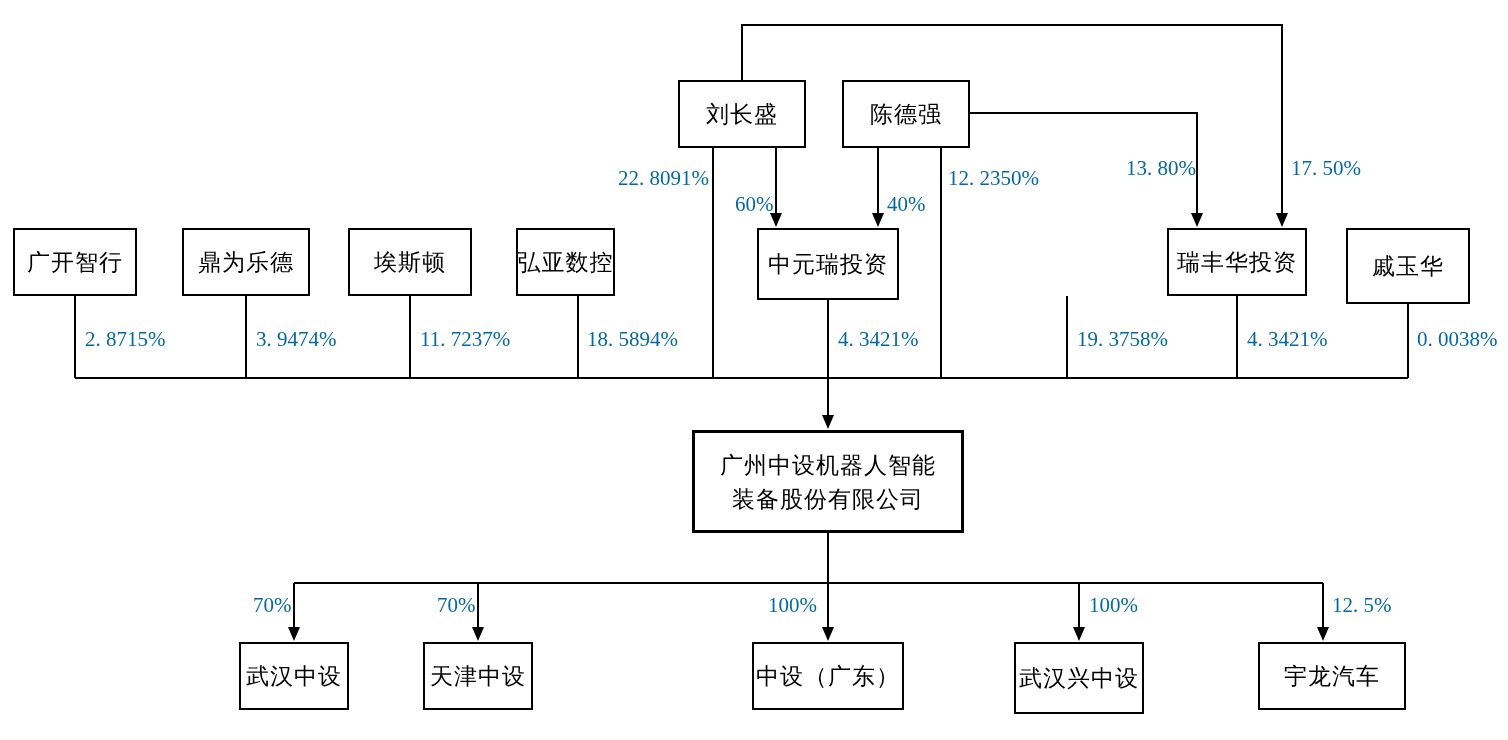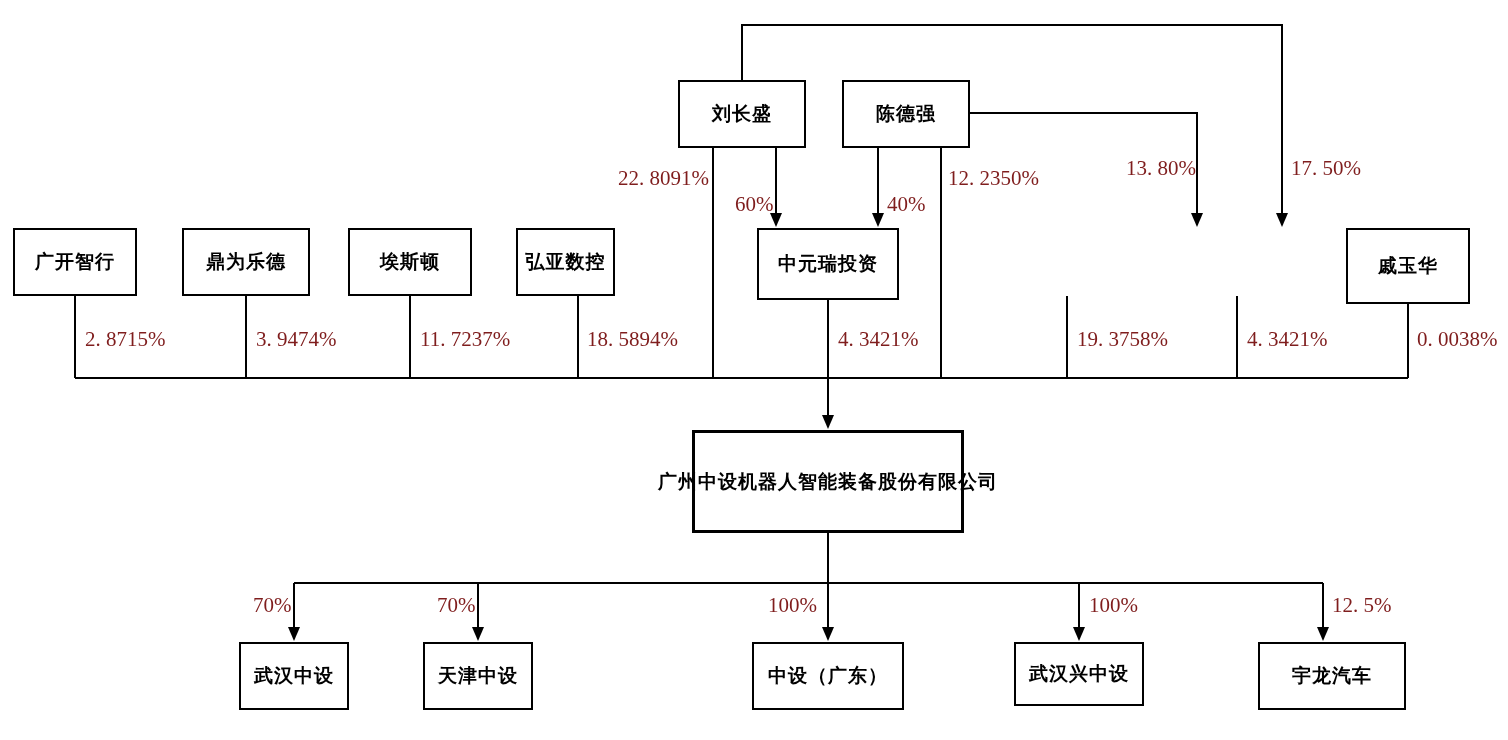--- a/index.html
+++ b/index.html
@@ -4,28 +4,28 @@
 <style>
   html,body{margin:0;padding:0;background:#fff;}
   .canvas{
     position:relative;width:1508px;height:740px;background:#ffffff;
     font-family:"Liberation Sans","DejaVu Sans",sans-serif;overflow:hidden;color:#000;
   }
   .wires{position:absolute;left:0;top:0;width:1508px;height:740px;}
   .box{
     position:absolute;box-sizing:border-box;border:2px solid #000;background:#fff;
     display:flex;align-items:center;justify-content:center;
-    font-weight:bold;font-size:19px;letter-spacing:1px;white-space:nowrap;
+    font-weight:normal;font-size:23px;letter-spacing:1px;white-space:nowrap;
   }
   .company{
-    border-width:3px;flex-direction:row;line-height:34px;letter-spacing:1px;
+    border-width:3px;flex-direction:column;line-height:34px;letter-spacing:1px;
   }
   .lbl{
     position:absolute;font-family:"Liberation Serif","DejaVu Serif",serif;
-    font-size:21px;line-height:24px;white-space:nowrap;color:#7f1d1d;
+    font-size:21px;line-height:24px;white-space:nowrap;color:#0369a1;
   }
 </style>
 </head>
 <body>
 
 <div class="canvas">
 
   <svg class="wires" width="1508" height="740" viewBox="0 0 1508 740" aria-hidden="true">
     <g stroke="#000" stroke-width="2" fill="none">
 
@@ -68,31 +68,32 @@
   </svg>
 
   <div class="box" style="left:678px;top:80px;width:128px;height:68px">刘长盛</div>
   <div class="box" style="left:842px;top:80px;width:128px;height:68px">陈德强</div>
 
   <div class="box" style="left:13px;top:228px;width:124px;height:68px">广开智行</div>
   <div class="box" style="left:182px;top:228px;width:128px;height:68px">鼎为乐德</div>
   <div class="box" style="left:348px;top:228px;width:124px;height:68px">埃斯顿</div>
   <div class="box" style="left:516px;top:228px;width:99px;height:68px">弘亚数控</div>
   <div class="box" style="left:757px;top:228px;width:142px;height:72px">中元瑞投资</div>
+  <div class="box" style="left:1167px;top:228px;width:140px;height:68px">瑞丰华投资</div>
   <div class="box" style="left:1346px;top:228px;width:124px;height:76px">戚玉华</div>
 
   <div class="box company" style="left:692px;top:430px;width:272px;height:103px">
     <div>广州中设机器人智能</div>
     <div>装备股份有限公司</div>
   </div>
 
   <div class="box" style="left:239px;top:642px;width:110px;height:68px">武汉中设</div>
   <div class="box" style="left:423px;top:642px;width:110px;height:68px">天津中设</div>
   <div class="box" style="left:752px;top:642px;width:152px;height:68px">中设（广东）</div>
-  <div class="box" style="left:1014px;top:642px;width:130px;height:64px">武汉兴中设</div>
+  <div class="box" style="left:1014px;top:642px;width:130px;height:72px">武汉兴中设</div>
   <div class="box" style="left:1258px;top:642px;width:148px;height:68px">宇龙汽车</div>
 
   <span class="lbl" style="left:618px;top:166px">22. 8091%</span>
   <span class="lbl" style="left:735px;top:192px">60%</span>
   <span class="lbl" style="left:887px;top:192px">40%</span>
   <span class="lbl" style="left:948px;top:166px">12. 2350%</span>
   <span class="lbl" style="left:1126px;top:156px">13. 80%</span>
   <span class="lbl" style="left:1291px;top:156px">17. 50%</span>
 
   <span class="lbl" style="left:85px;top:327px">2. 8715%</span>

